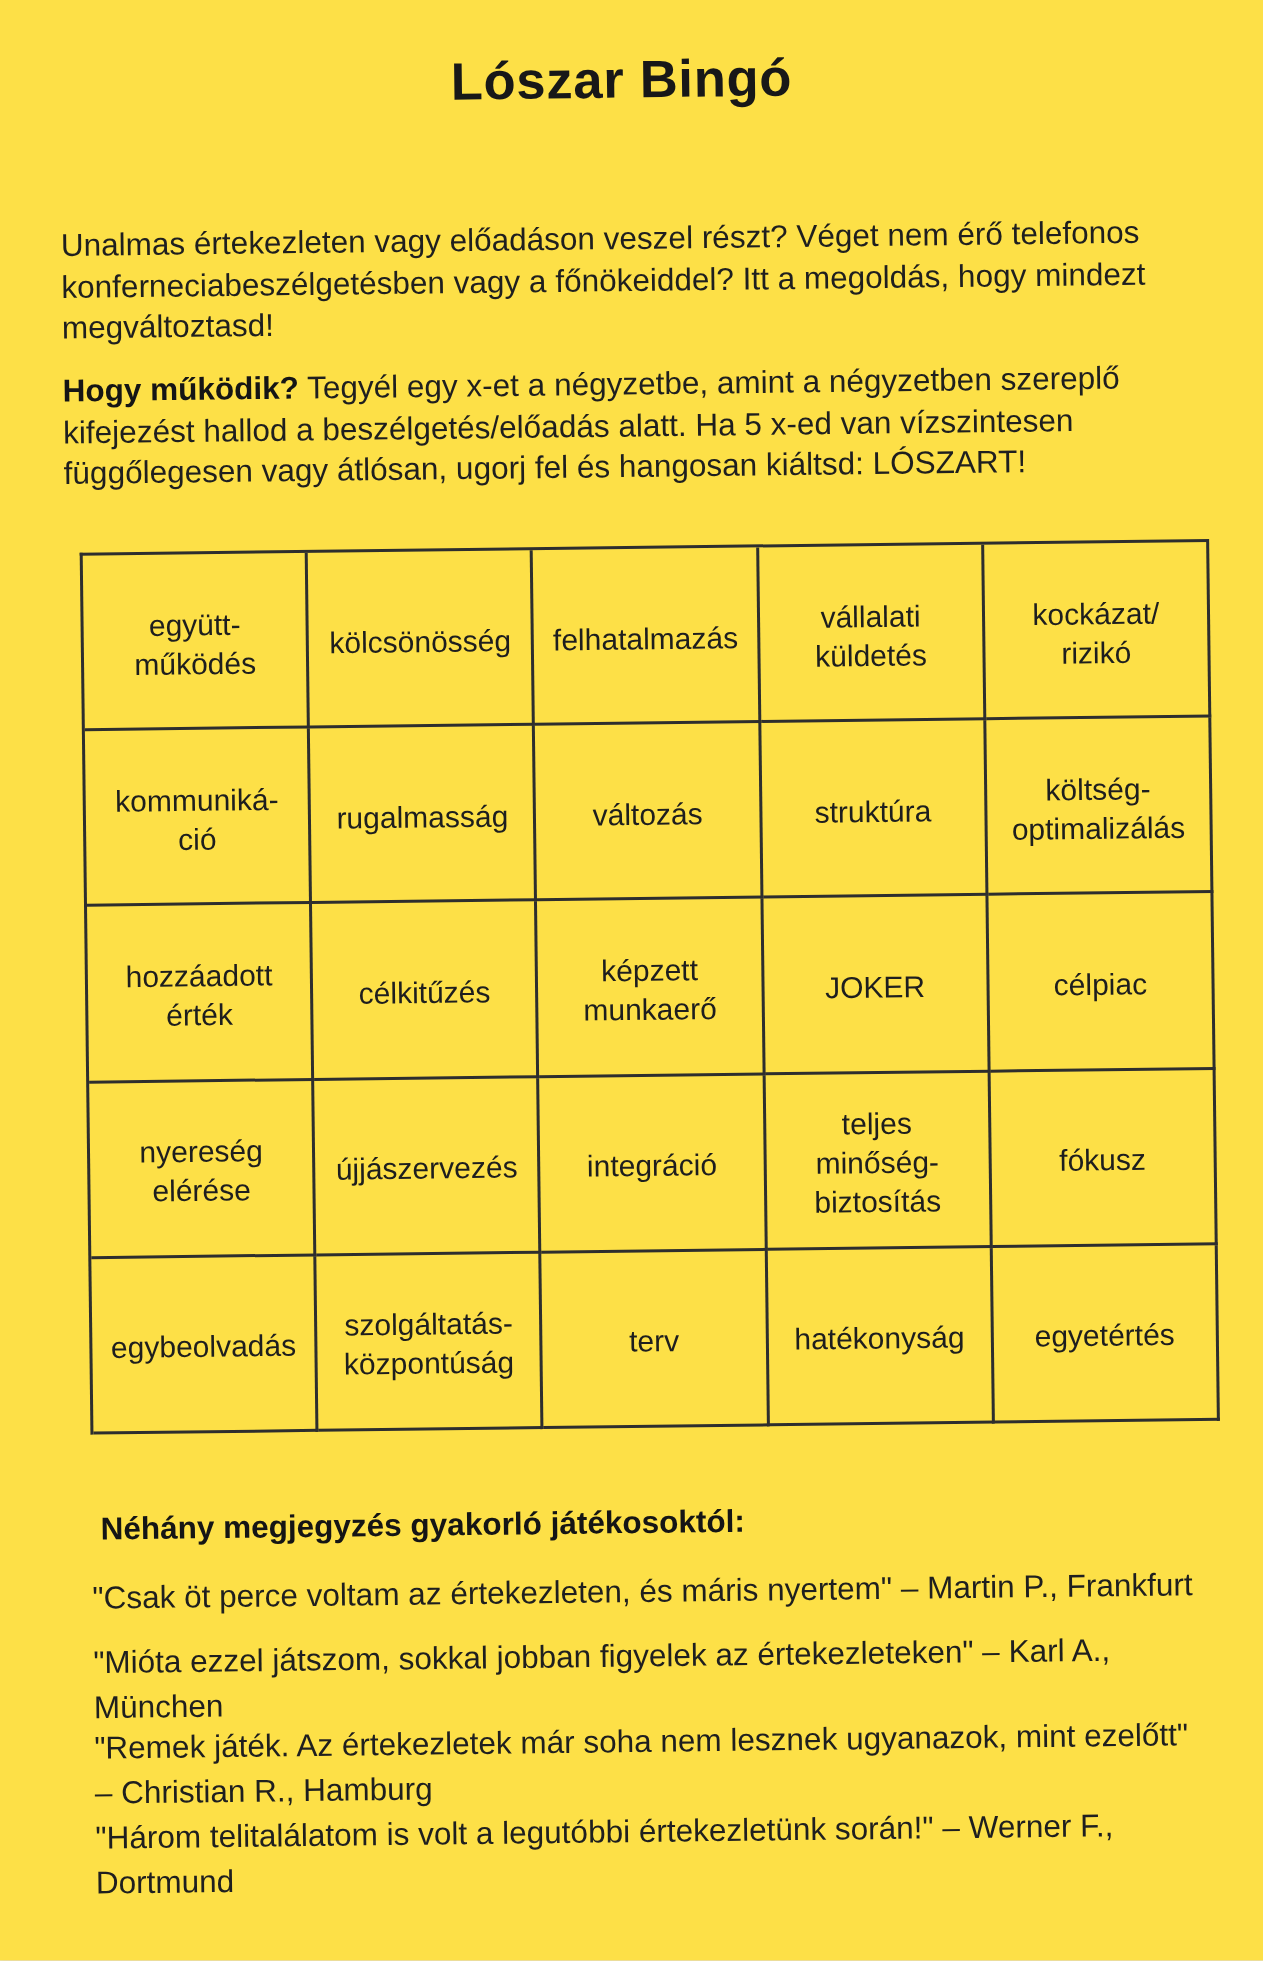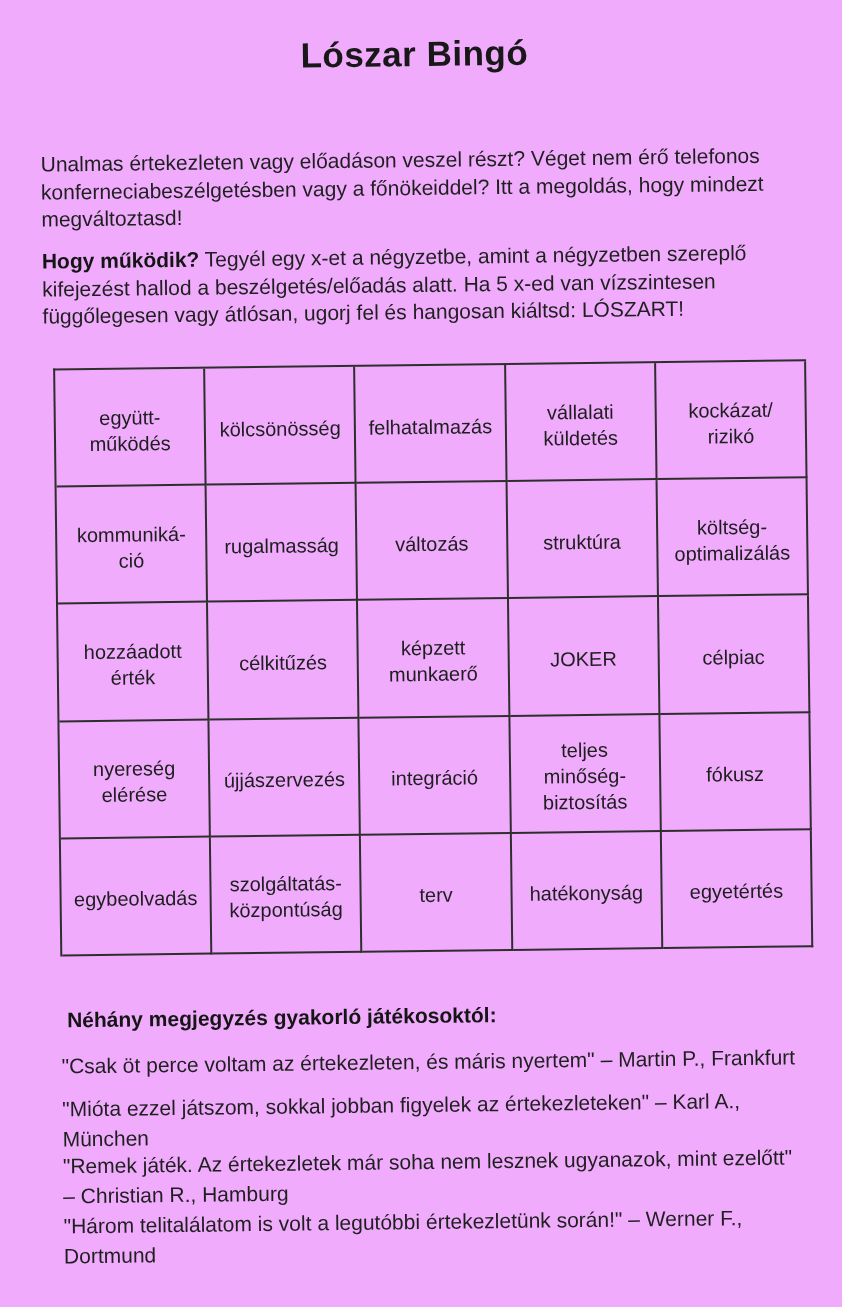--- a/index.html
+++ b/index.html
@@ -1,20 +1,20 @@
 <!DOCTYPE html>
 <html lang="hu"><head>
 <meta charset="utf-8">
 <style>
   html,body { margin:0; padding:0; background:#e9e9e7; }
   .page {
     position:relative;
     width:842px; height:1307px;
     margin:0 auto;
-    background:#f0abfc;
+    background:#fde047;
     overflow:hidden;
     font-family:"Liberation Sans","DejaVu Sans",sans-serif;
     color:#1d1d1d;
     box-shadow:0 0 4px rgba(0,0,0,.15);
   }
   
   .tilt {
     position:absolute; inset:0;
     transform:rotate(-0.7deg);
     transform-origin:50% 46%;

